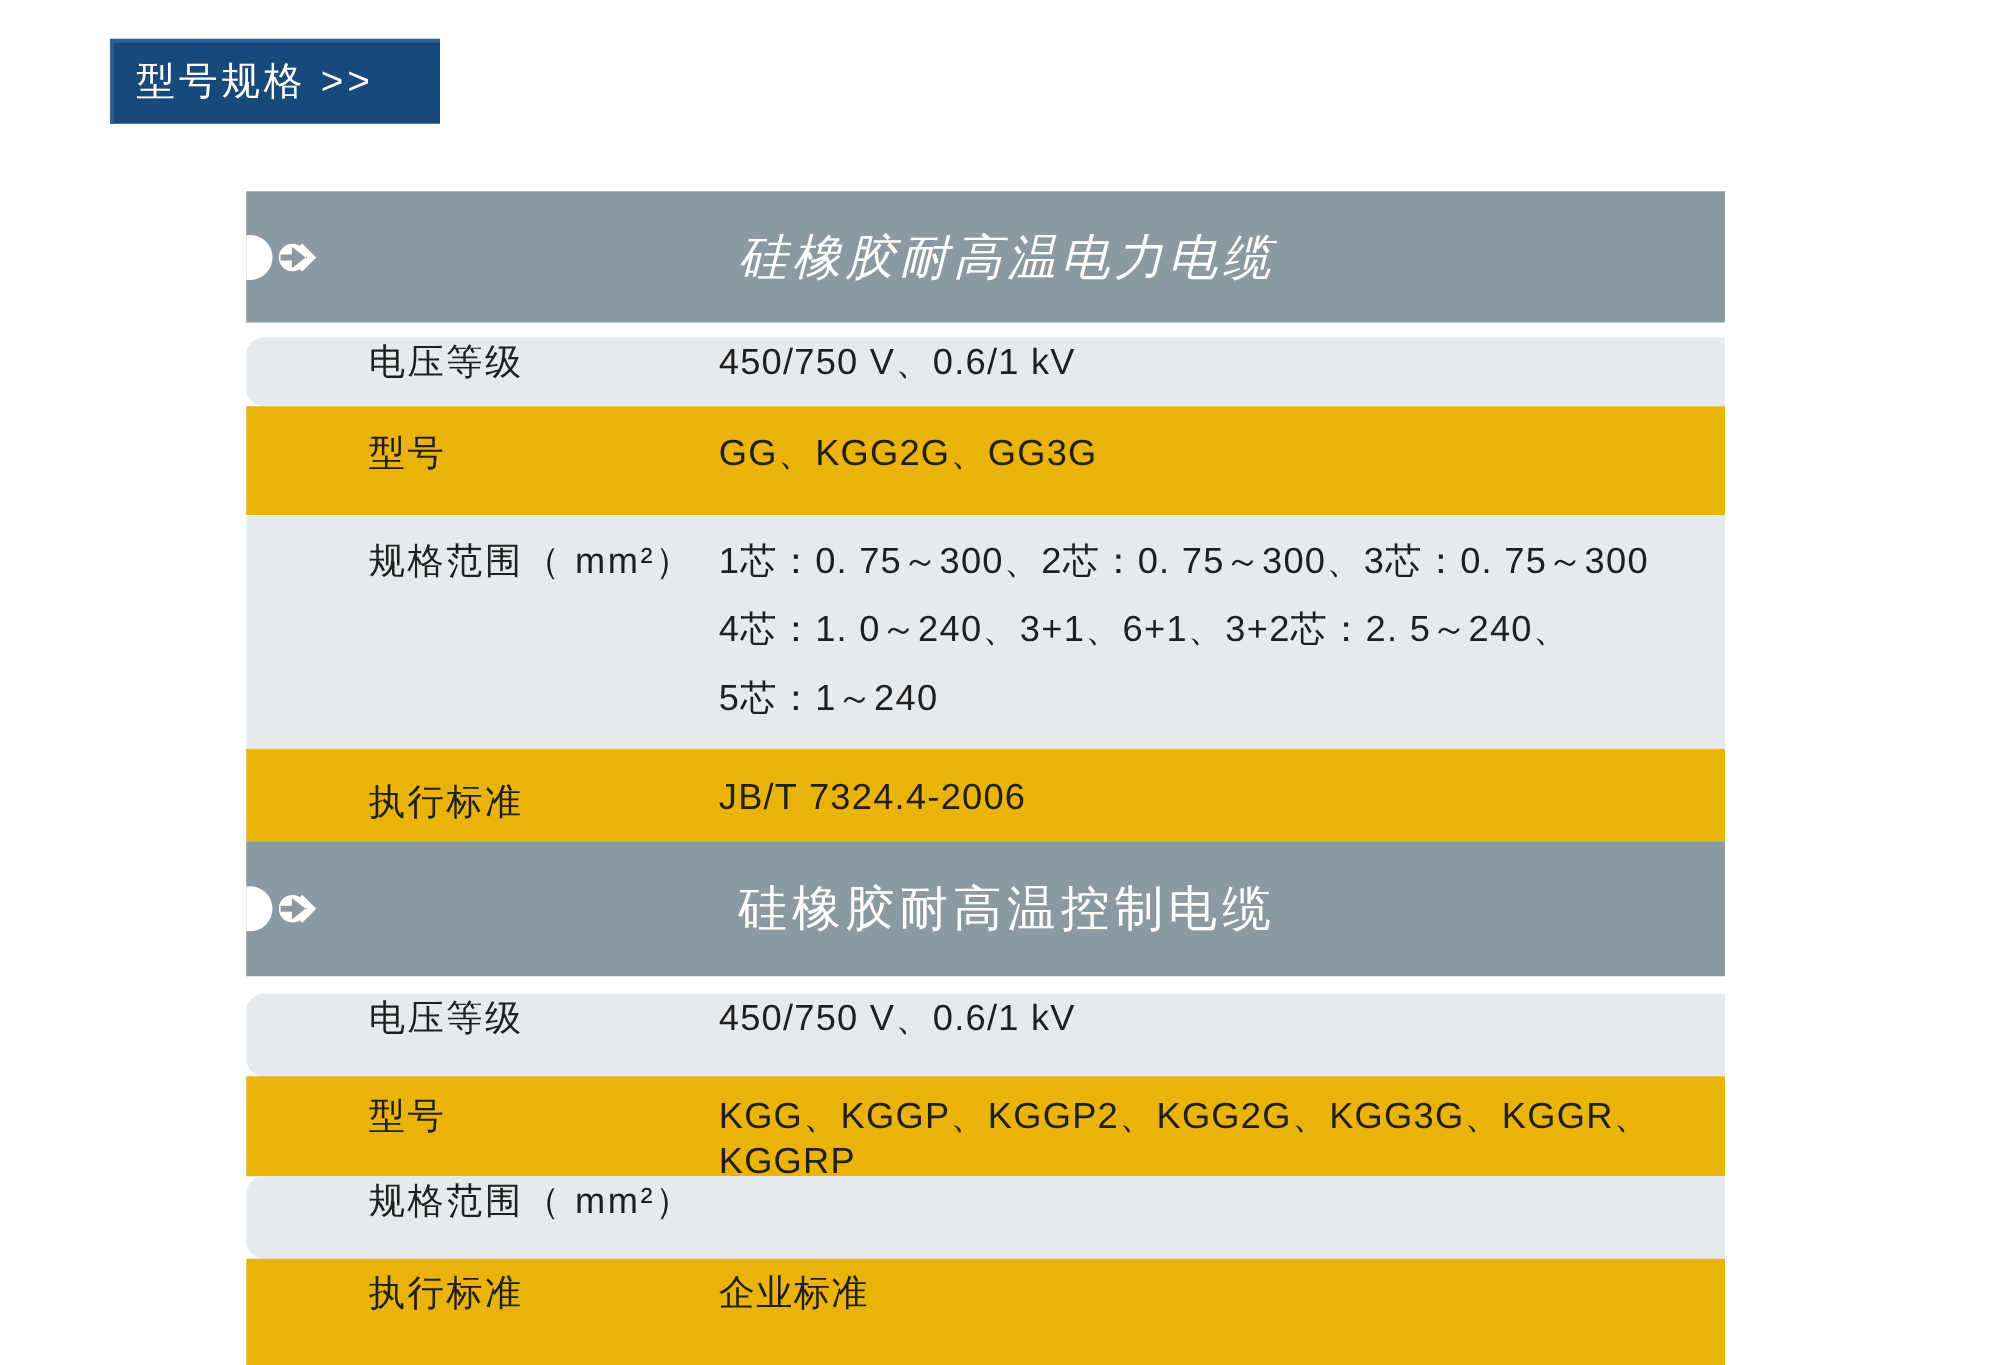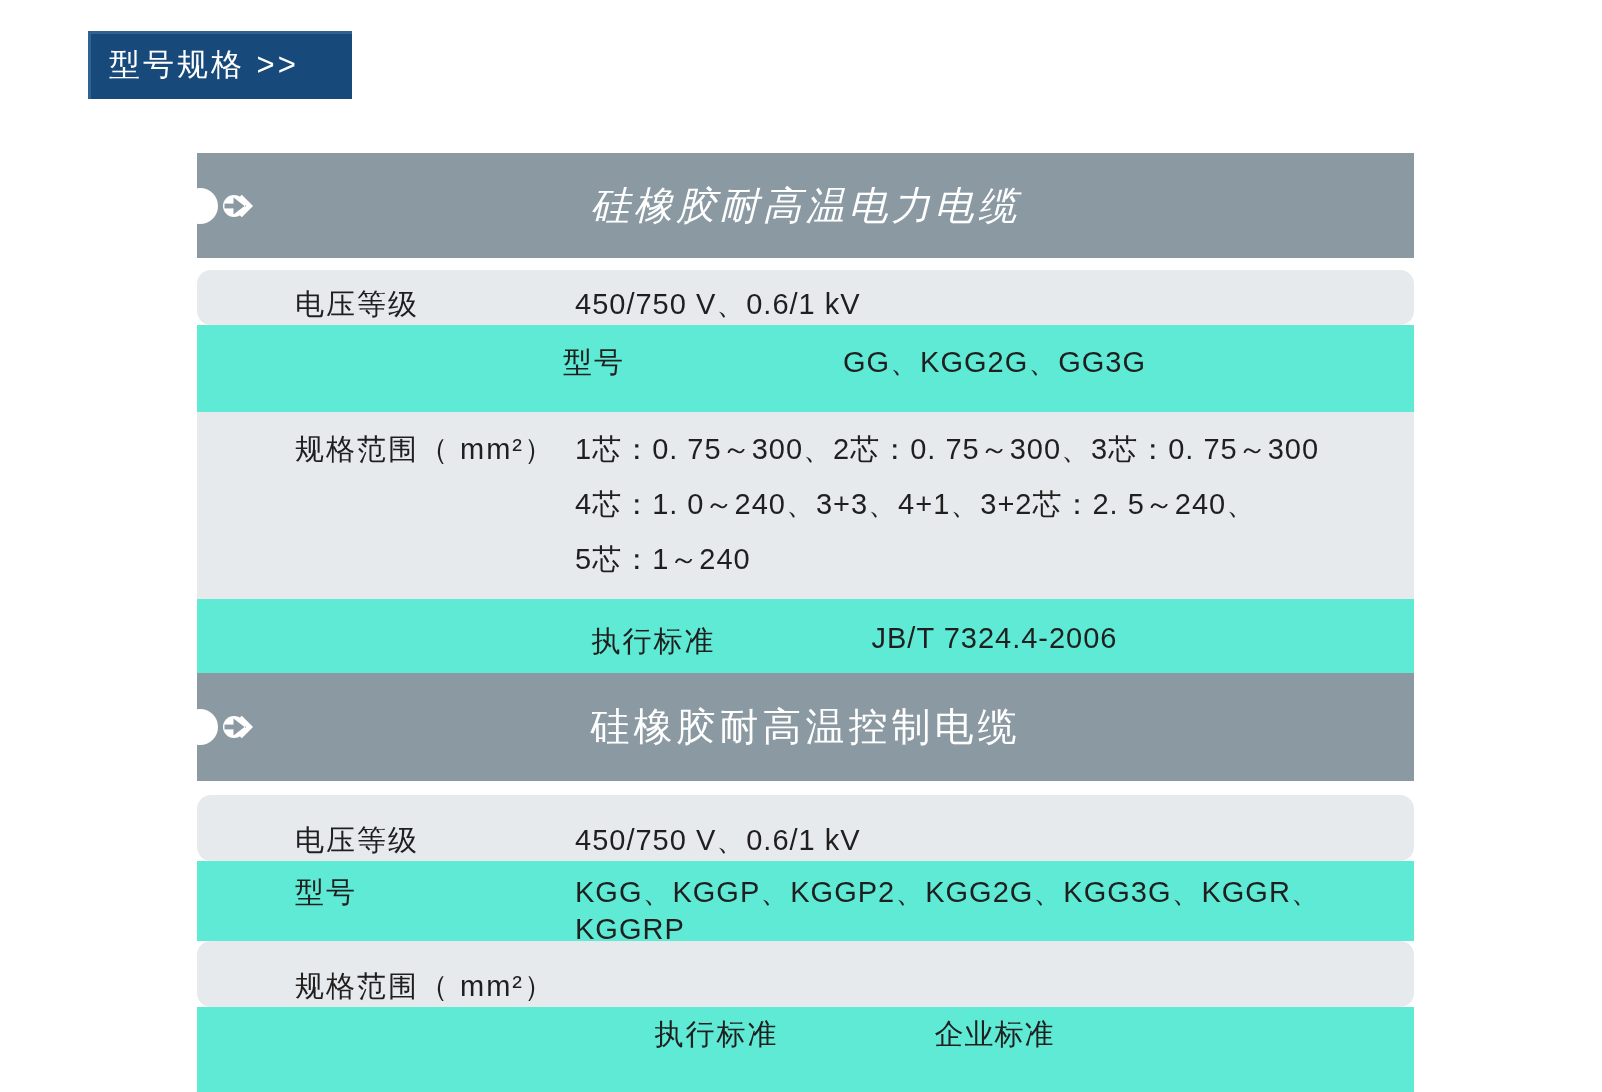--- a/index.html
+++ b/index.html
@@ -7,21 +7,21 @@
     --badge-edge:#2e6295;
     --header-bg:#8b9aa2;
     --row-alt-bg:#e7eaec;
     --text:#1f1f1f;
     --header-text:#ffffff;
   }
   *{margin:0;padding:0;box-sizing:border-box;}
   html,body{background:#ffffff;}
   .page{
     position:relative;
-    width:1602px;height:1092px;
+    width:1380px;height:1092px;
     background:#ffffff;
     overflow:hidden;
     font-family:"Liberation Sans", sans-serif;
     color:var(--text);
   }
   .badge{
     position:absolute;left:88px;top:31px;
     width:264px;height:68px;
     background:var(--badge-bg);
     color:#ffffff;
@@ -62,22 +62,22 @@
     display:flex;
     padding-left:98px;
     font-size:29px;
   }
   .row .label{
     width:280px;flex-shrink:0;
     letter-spacing:2px;
   }
   .row .value{letter-spacing:1px;}
   .row.gray{background:var(--row-alt-bg);}
-  .row.white{background:#5eead4;justify-content:center;}
-  .row.center{align-items:flex-end;border-radius:14px;}
+  .row.white{background:#eab308;}
+  .row.center{align-items:flex-start;border-radius:14px;}
   
   .s1-voltage{height:55px;}
   .s1-model{height:87px;padding-top:18px;}
   .s1-spec{height:187px;padding-top:10px;}
   .s1-spec .label,.s1-spec .lines{line-height:55px;}
   .s1-std{height:74px;padding-top:23px;}
   
   .s2-voltage{height:66px;}
   .s2-model{height:80px;padding-top:12px;}
   .s2-spec{height:66px;}
@@ -113,21 +113,21 @@
 
     <div class="row white s1-model">
       <span class="label">型号</span>
       <span class="value">GG、KGG2G、GG3G</span>
     </div>
 
     <div class="row gray s1-spec">
       <span class="label">规格范围（ mm²）</span>
       <span class="value lines">
         <div>1芯：0. 75～300、2芯：0. 75～300、3芯：0. 75～300</div>
-        <div>4芯：1. 0～240、3+3、4+1、3+2芯：2. 5～240、</div>
+        <div>4芯：1. 0～240、3+1、6+1、3+2芯：2. 5～240、</div>
         <div>5芯：1～240</div>
       </span>
     </div>
 
     <div class="row white s1-std">
       <span class="label">执行标准</span>
       <span class="value">JB/T 7324.4-2006</span>
     </div>
 
     <div class="sec-header h2">

